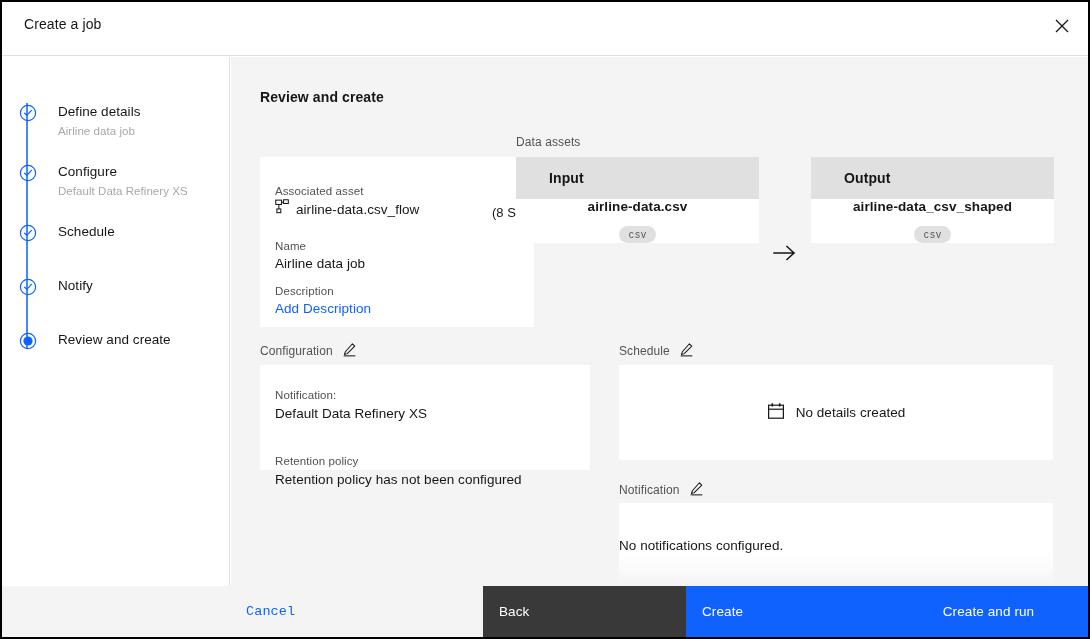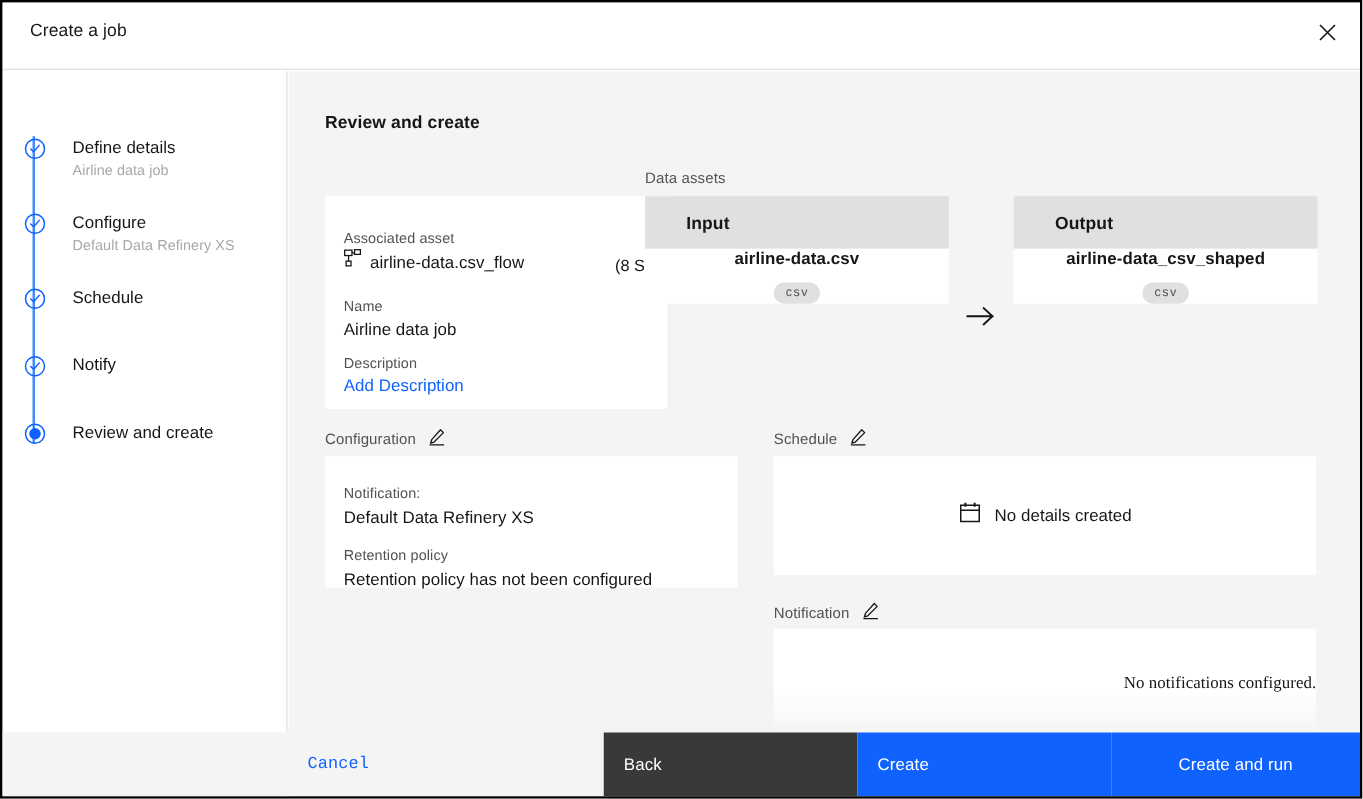--- a/index.html
+++ b/index.html
@@ -38,21 +38,21 @@
   .close-btn svg { display: block; }
 
   
   .sidebar {
     position: absolute; left: 0; top: 55px;
     width: 228px; height: 529px;
     background: #ffffff;
     border-right: 1px solid #e0e0e0;
   }
   .steps {
-    position: absolute; left: 24px; top: 52px;
+    position: absolute; left: 24px; top: 46px;
     width: 190px;
     border-left: 2px solid #4589ff;
     padding-left: 0;
   }
   .step {
     position: relative;
     padding-left: 30px;
     cursor: pointer;
   }
   .step-icon {
@@ -167,23 +167,22 @@
     left: 388px; top: 308px; width: 434px; height: 95px;
     display: flex; align-items: center; justify-content: center; gap: 11px;
   }
   .empty-text { font-size: 13.5px; color: #161616; letter-spacing: 0.05px; }
 
   
   #notify-label { left: 388px; top: 424px; }
   #notify-card {
     left: 388px; top: 446px; width: 434px; height: 83px;
     background: linear-gradient(to bottom, #ffffff 0%, #ffffff 58%, #fafafa 82%, #f4f4f4 100%);
-    display: flex; align-items: flex-start; justify-content: flex-end;
+    display: flex; align-items: flex-start; justify-content: flex-start;
     padding-top: 35px;
-    font-family: Liberation Serif, serif;
   }
 
   
   .footer {
     position: absolute; left: 0; bottom: 0;
     width: 1086px; height: 51px;
     display: flex;
   }
   .btn {
     height: 51px;
@@ -366,21 +365,21 @@
           <path d="M1.8 14.8 L14.2 14.8" stroke="#161616" stroke-width="1.1"></path>
         </svg>
       </span>
     </div>
 
     <div class="card" id="config-card">
       <div class="cfg-line" style="top:22px;">
         <div class="cfg-key">Notification:</div>
         <div class="cfg-val">Default Data Refinery XS</div>
       </div>
-      <div class="cfg-line" style="top:72px;">
+      <div class="cfg-line" style="top:88px;">
         <div class="cfg-key">Retention policy</div>
         <div class="cfg-val">Retention policy has not been configured</div>
       </div>
     </div>
 
     <div class="sec-label" id="schedule-label">
       <span>Schedule</span>
       <span class="pencil">
         <svg width="15" height="15" viewBox="0 0 16 16">
           <path d="M11.1 1.9 L13.6 4.4 L5.6 12.4 L2.6 13.4 L3.6 10.4 Z" fill="none" stroke="#161616" stroke-width="1.1" stroke-linejoin="round"></path>

